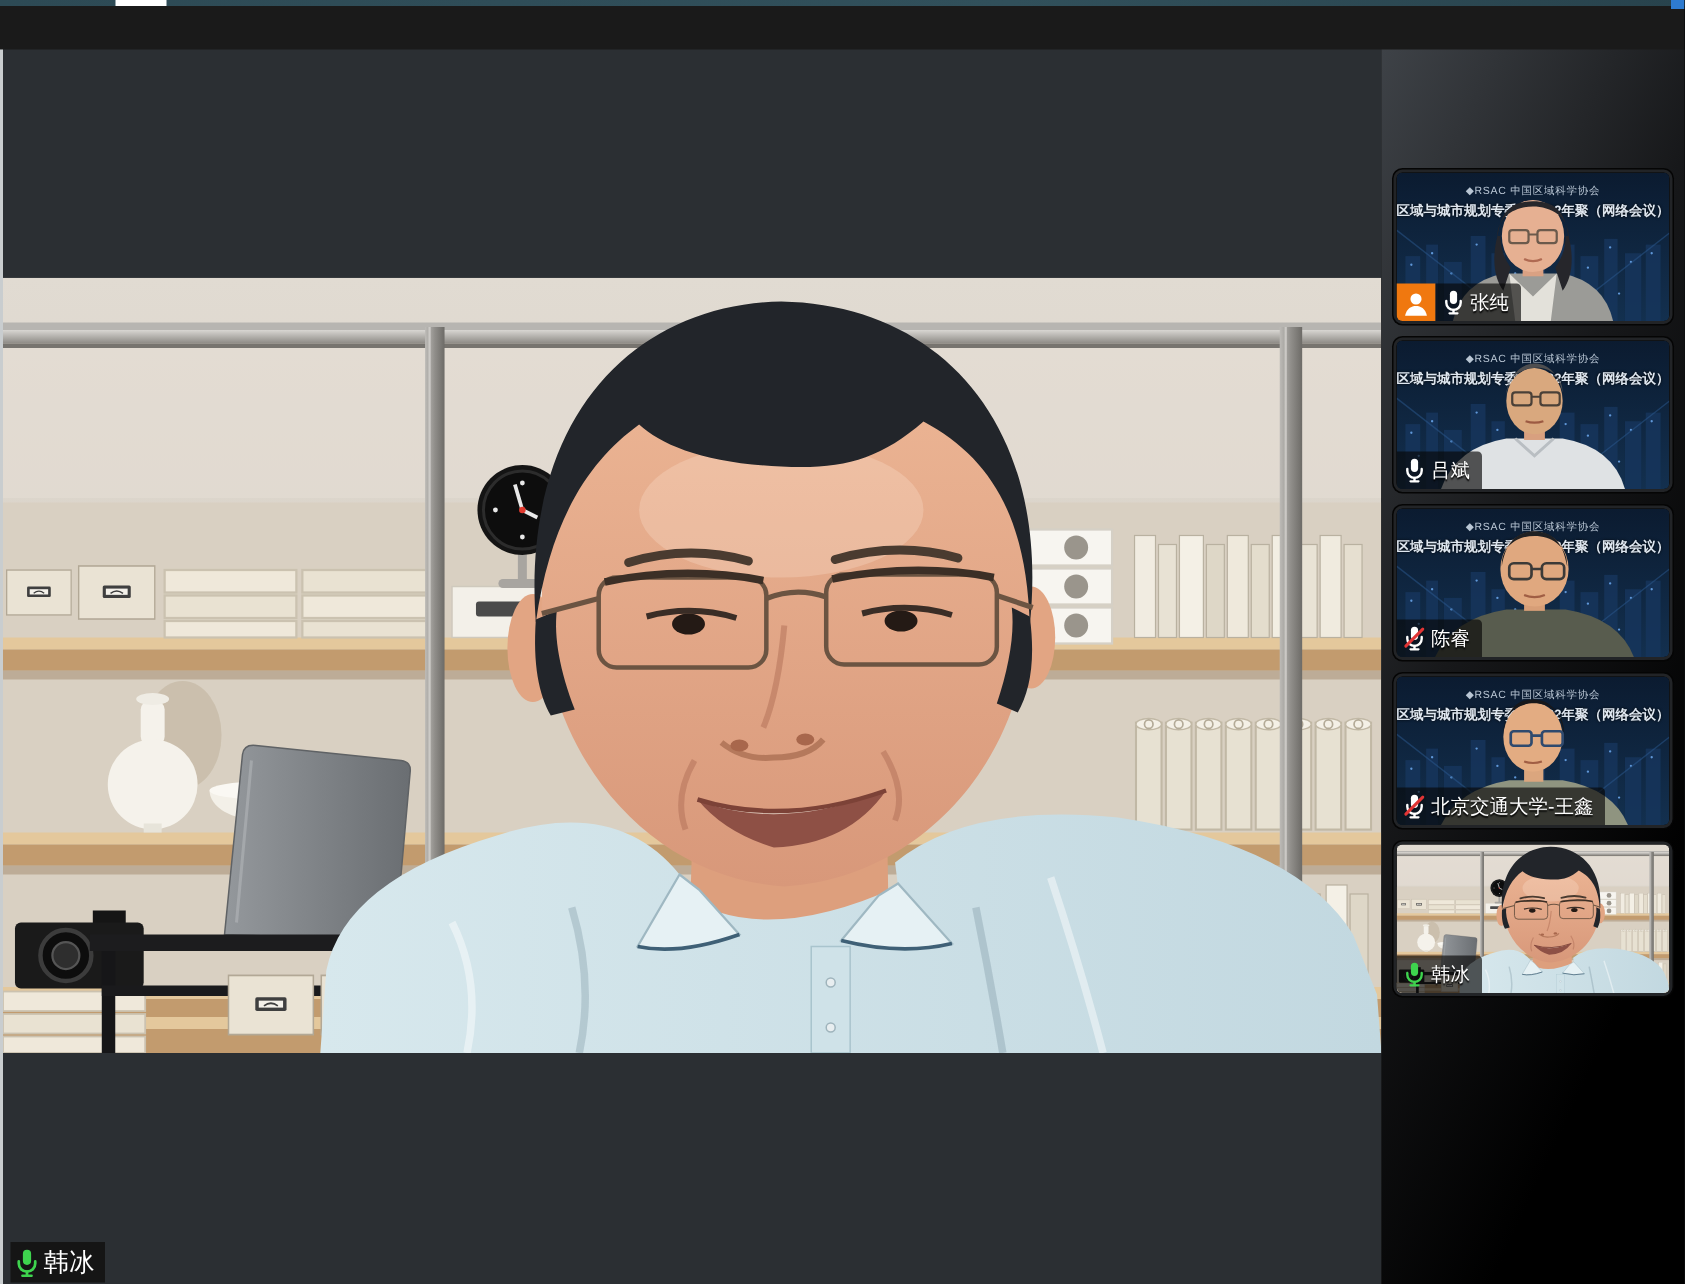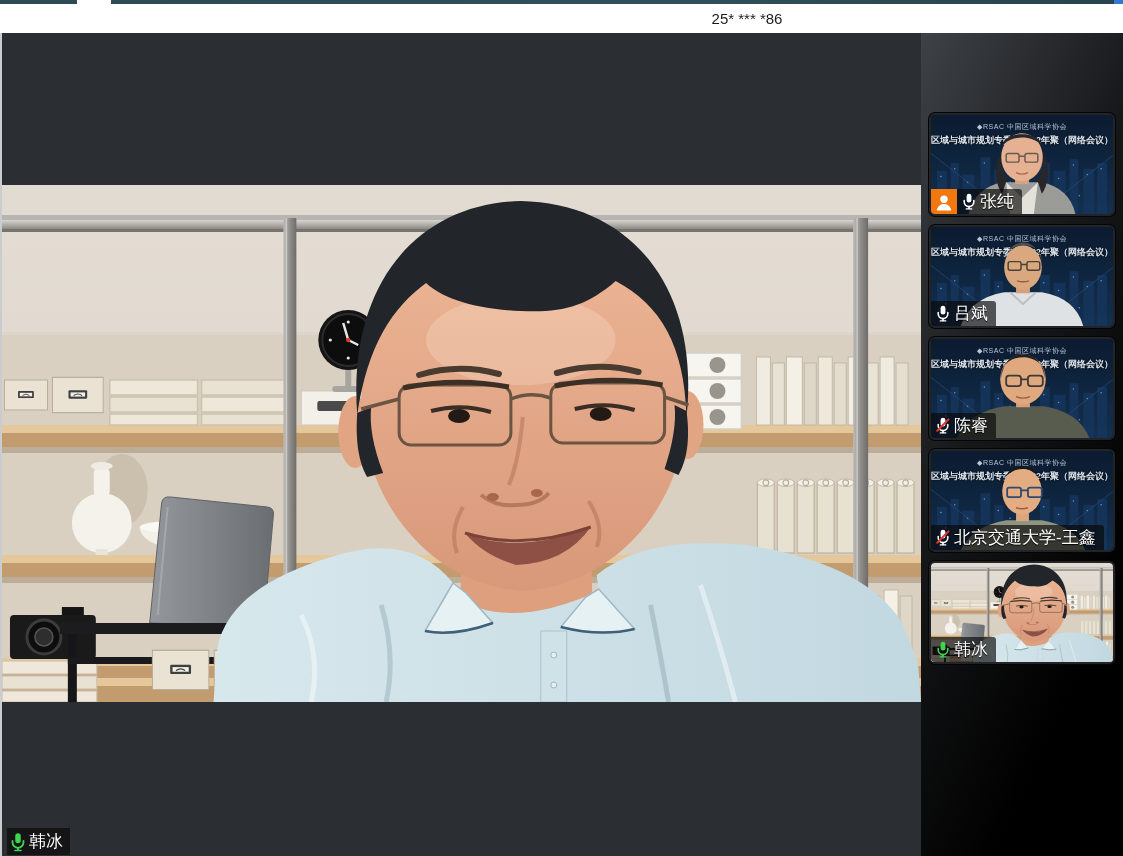--- a/index.html
+++ b/index.html
@@ -26,21 +26,21 @@
   .thumb{position:absolute;left:8px;width:186px;height:103px;border-radius:6px;border:2px solid #222427;box-sizing:border-box;overflow:hidden;background:#000;box-shadow:0 0 0 1px #050505;}
   .t1{top:80px}.t2{top:192px}.t3{top:304px}.t4{top:416px}.t5{top:528px}.t6{top:640px}
   .thumb svg.bg{position:absolute;inset:0;width:100%;height:100%;}
   .banner{position:absolute;top:7px;left:0;right:0;text-align:center;pointer-events:none;}
   .banner .b1{font-size:7px;color:#b9c6d4;letter-spacing:.5px;}
   .banner .b2{font-size:9px;color:#dfe7f0;font-weight:bold;margin-top:2px;text-shadow:0 0 2px #000;white-space:nowrap;}
   .psn{position:absolute;inset:0;width:100%;height:100%;}
   .thumb-bottom{position:absolute;left:0;bottom:0;display:flex;align-items:stretch;height:25px;}
   .presenter-badge{width:26px;height:25px;background:#f0780f;display:flex;align-items:center;justify-content:center;flex:none;}
   .thumb-label{display:flex;align-items:center;gap:4px;background:rgba(8,8,8,.66);padding:0 8px 0 5px;border-top-right-radius:3px;}
-  .thumb-label .nm{color:#fff;font-size:17px;white-space:nowrap;text-shadow:0 1px 1px #000;}
+  .thumb-label .nm{color:#fff;font-size:13px;white-space:nowrap;text-shadow:0 1px 1px #000;}
 
   
   .mic{position:relative;display:inline-block;width:14px;height:17px;flex:none;}
   .mic svg{display:block;width:14px;height:17px;}
   .mic.on{color:#ffffff;}
   .mic.active{color:#3ed44e;}
   .mic.muted{color:#ffffff;}
   .mic.muted::after{content:"";position:absolute;left:-2px;top:7px;width:18px;height:2.4px;background:#e23535;border-radius:2px;transform:rotate(-45deg);}
   .big .mic, .big .mic svg{width:16px;height:20px;}
 </style>
@@ -415,23 +415,20 @@
 </defs>
 </svg>
 
 <div class="window">
 
   <div class="top-strip">
     <div class="notch"></div>
     <div class="blue-frag"></div>
   </div>
 
-  <div class="titlebar">
-    <span class="title-text">25* *** *86</span>
-  </div>
 
   <div class="content">
 
     <div class="stage">
       <div class="video-main">
         <svg viewBox="0 0 921 517" preserveAspectRatio="none">
             <use href="#scene-room"></use>
           </svg>
       </div>
       <div class="speaker-tag big">

